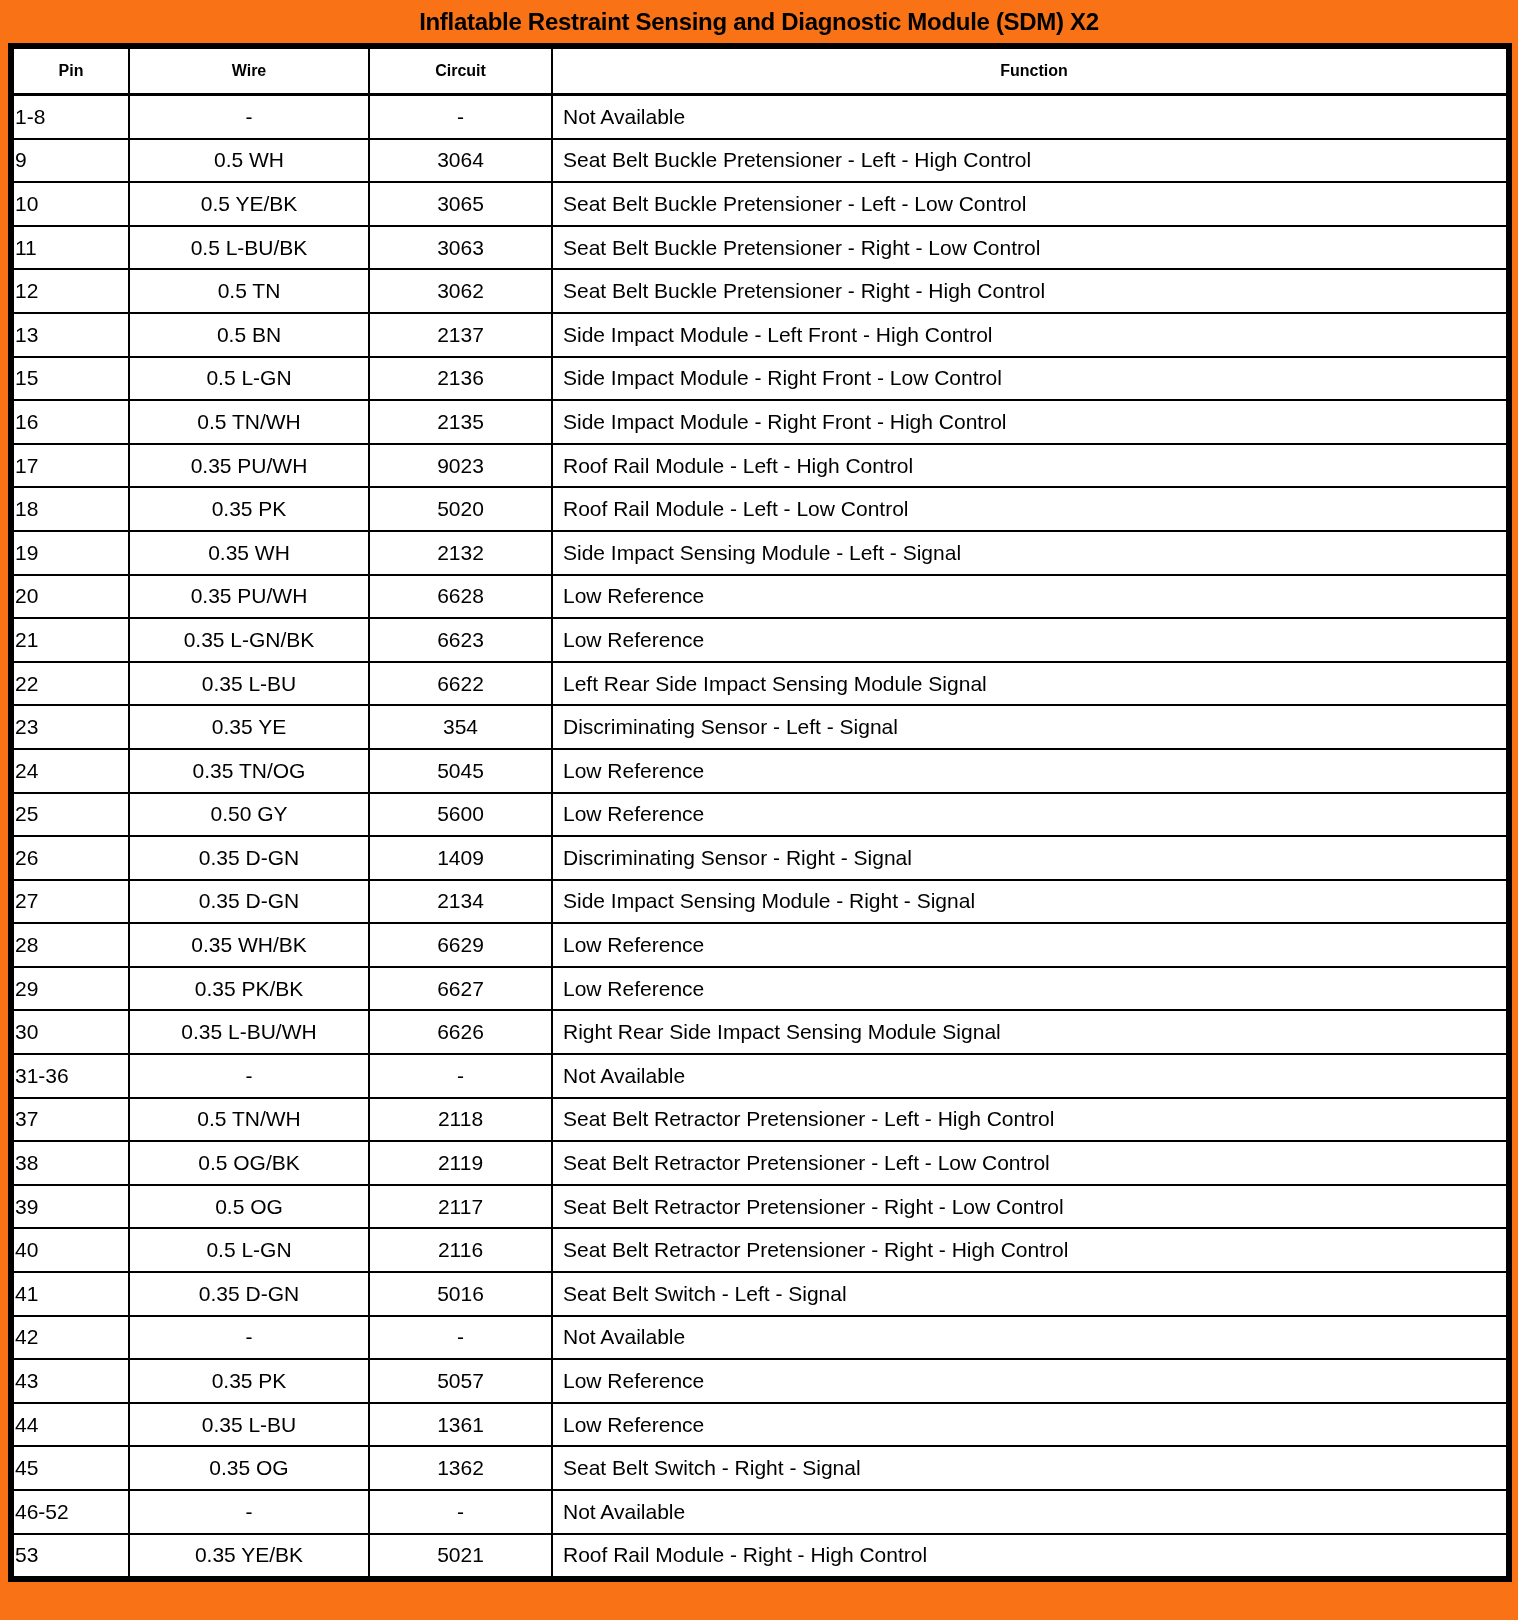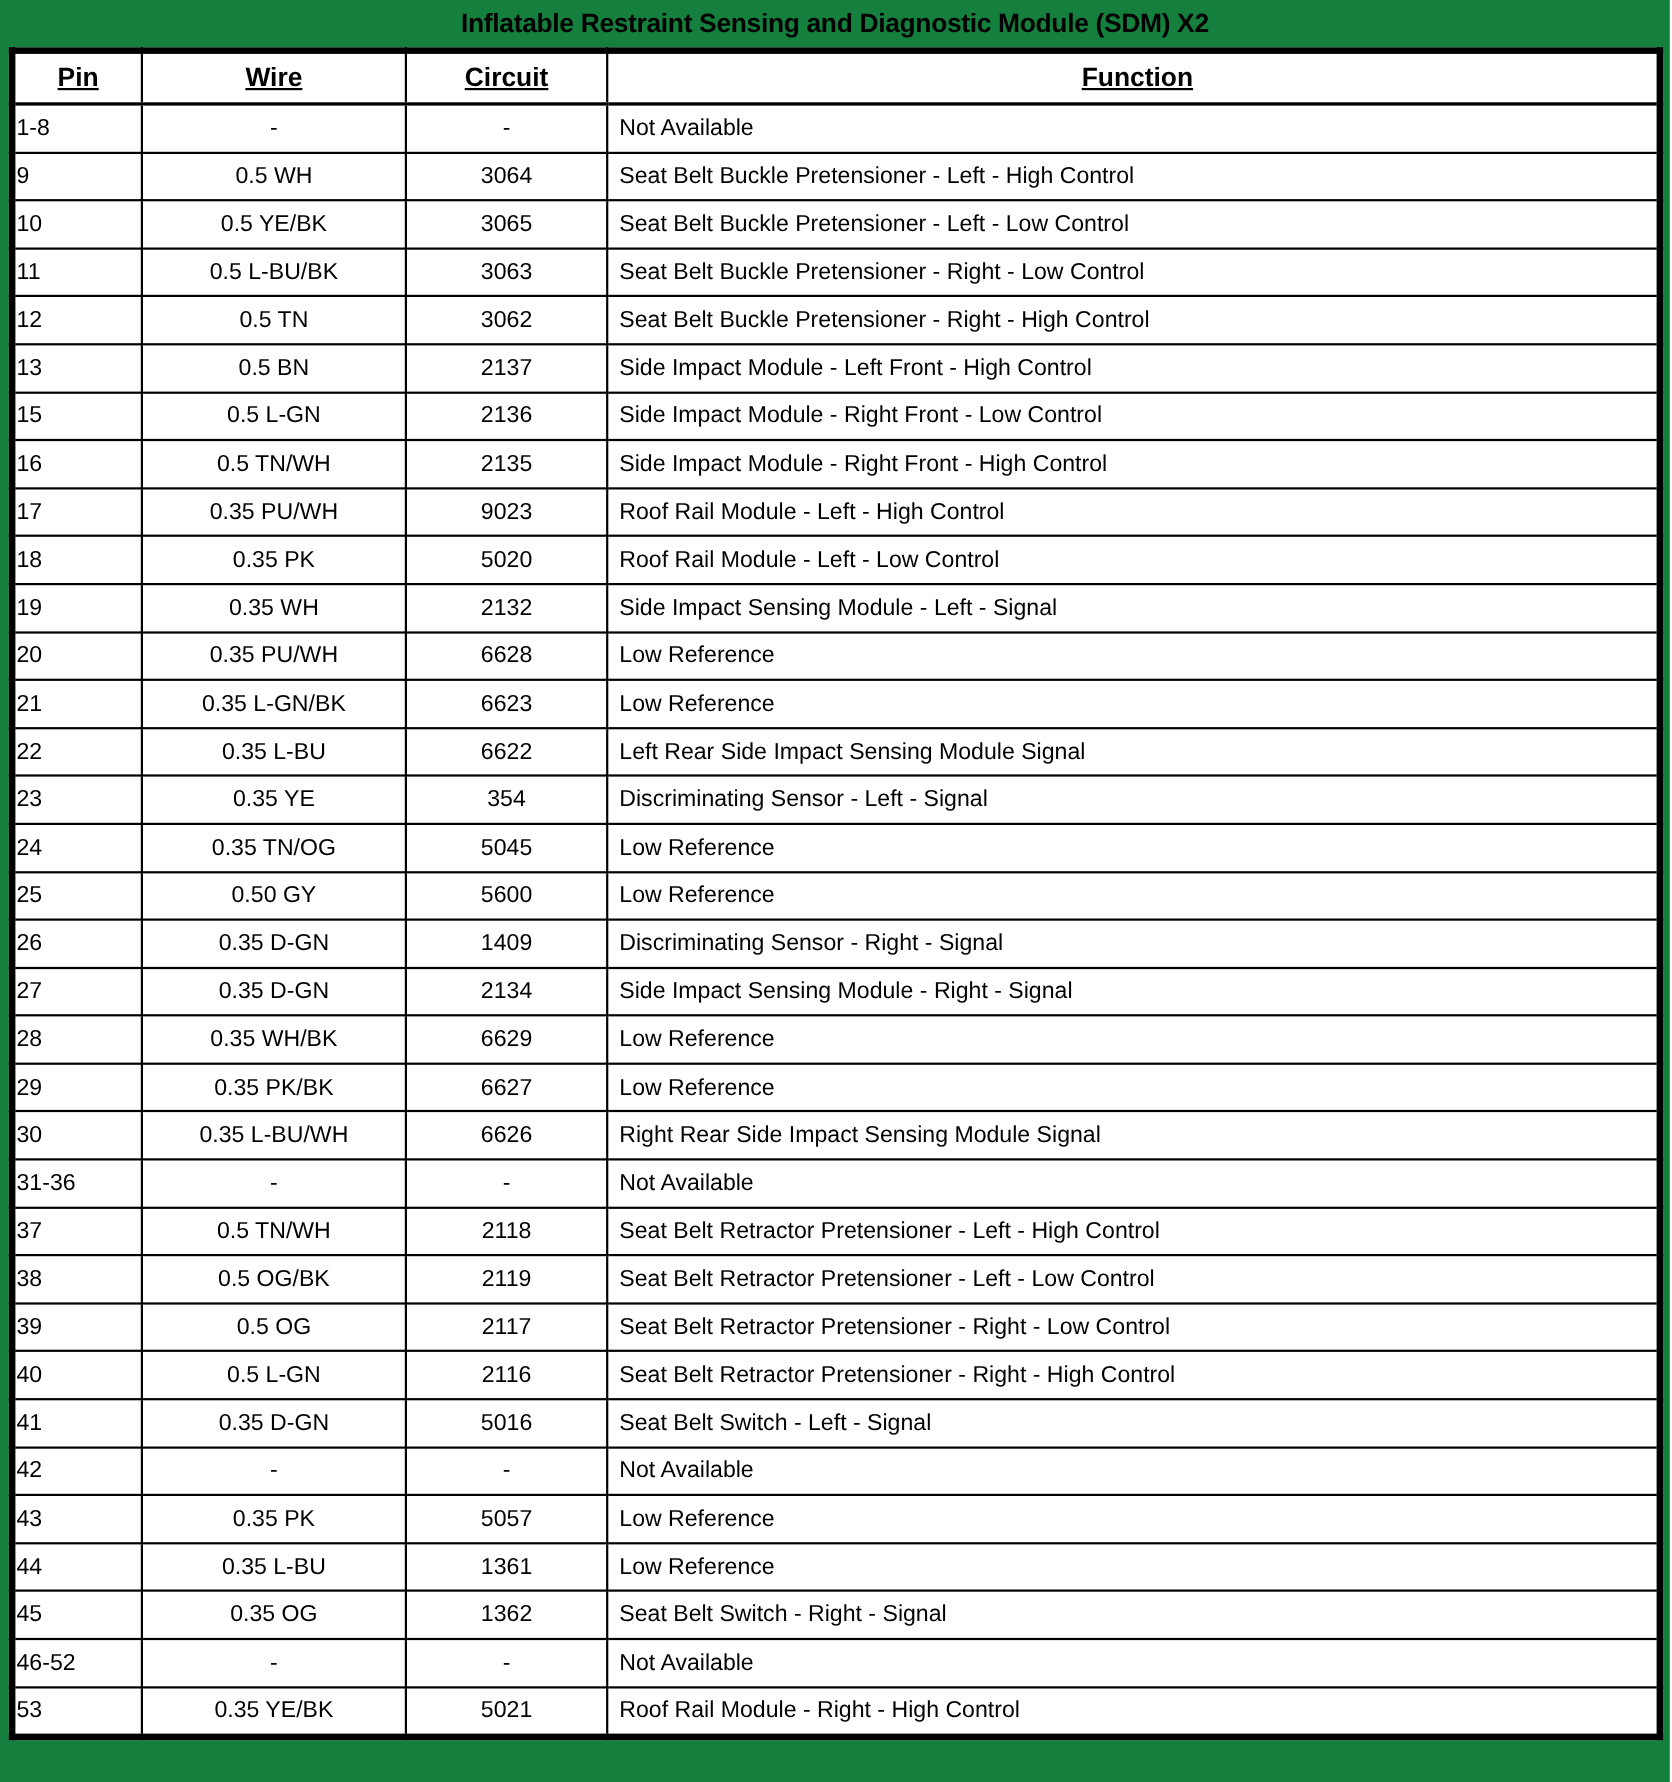--- a/index.html
+++ b/index.html
@@ -8,21 +8,21 @@
     background: #ffffff;
     width: 1520px;
     height: 1620px;
     overflow: hidden;
     font-family: "Liberation Sans", "DejaVu Sans", sans-serif;
     color: #000000;
   }
   .page {
     width: 1518px;
     height: 1620px;
-    background: #15803d;
+    background: #f97316;
     position: relative;
   }
   .doc-title {
     padding-top: 7px;
     text-align: center;
     font-size: 24px;
     font-weight: bold;
     letter-spacing: -0.3px;
     line-height: 30px;
     color: #000000;
@@ -38,26 +38,25 @@
     background: #ffffff;
   }
   table.pinout th, table.pinout td {
     border: 2px solid #000000;
     overflow: hidden;
     white-space: nowrap;
     background: #ffffff;
   }
   table.pinout thead th {
     height: 42px;
-    font-size: 24px;
+    font-size: 16px;
     font-weight: bold;
     text-align: center;
     vertical-align: middle;
     border-bottom: 3px solid #000000;
-    text-decoration: underline;
   }
   table.pinout tbody td {
     height: 39.6px;
     font-size: 21px;
     font-weight: normal;
     vertical-align: middle;
   }
   .col-pin      { width: 112px; }
   .col-wire     { width: 236px; text-align: center; }
   .col-circuit  { width: 179px; text-align: center; }

